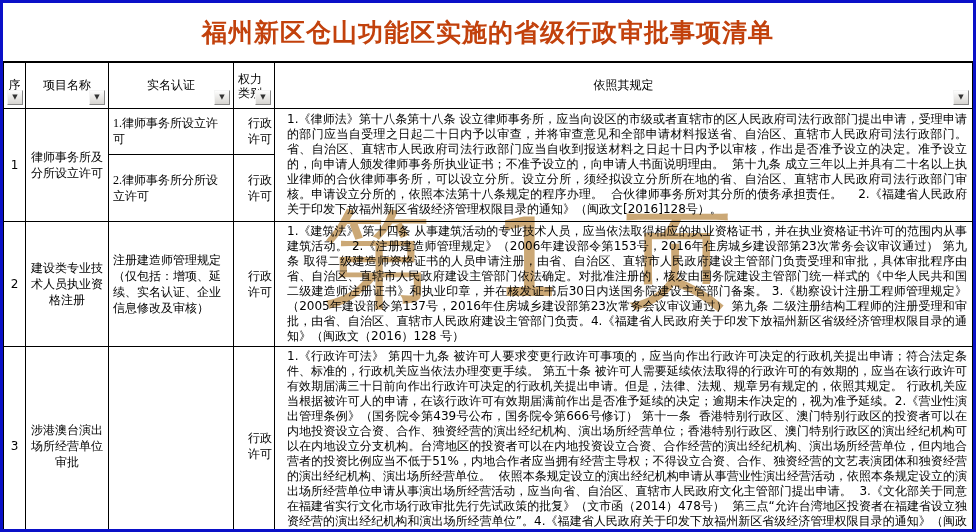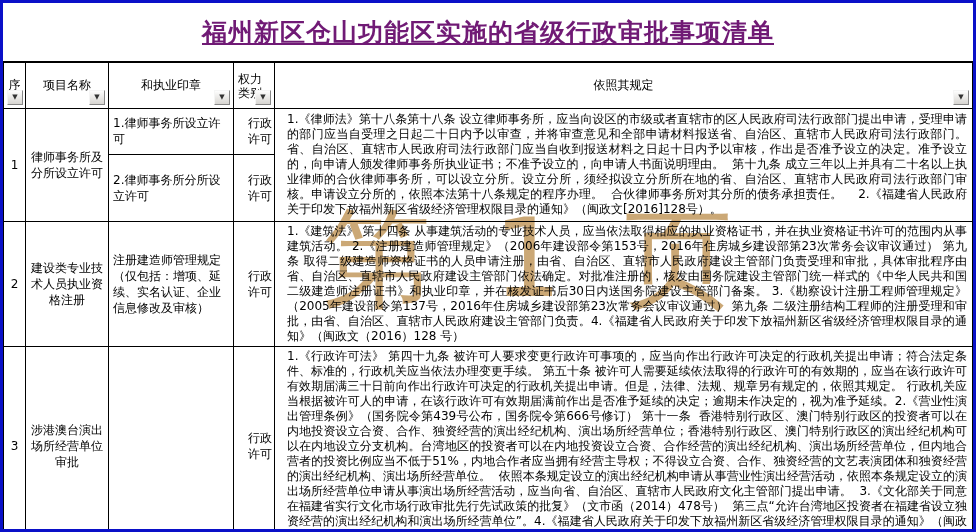--- a/index.html
+++ b/index.html
@@ -28,23 +28,22 @@
     z-index:0;
     font-weight:normal;
     user-select:none;
   }
   .title {
     position:relative; z-index:2;
     height:58px;
     display:flex; align-items:center; justify-content:center;
     font-size:25px;
     font-weight:bold;
-    color:#701a75;
+    color:#c2410c;
     letter-spacing:1px;
-    text-decoration:underline;
   }
   table.grid {
     position:relative; z-index:1;
     width:970px;
     border-collapse:collapse;
     table-layout:fixed;
     font-size:12px;
     color:#000;
   }
   table.grid col.c-seq   { width:22px;  }
@@ -71,21 +70,21 @@
     border-top-color:#f5f5f5;
     border-left-color:#f5f5f5;
     display:flex; align-items:center; justify-content:center;
     font-size:7px; line-height:7px;
     color:#333;
     cursor:pointer;
   }
   .filter-btn.left { left:3px; right:auto; }
   td.seq   { text-align:center; }
   td.proj  { text-align:center; padding:2px 3px; line-height:16px;margin-left:41px; }
-  td.sub   { text-align:left; padding:2px 4px; line-height:16px; white-space:pre-wrap; }
+  td.sub   { text-align:left; padding:2px 4px; line-height:16px; white-space:pre-wrap;font-family:Liberation Serif, serif; }
   td.power { text-align:right; padding:2px 2px; line-height:16px; }
   td.basis {
     text-align:justify;
     vertical-align:middle;
     padding:2px 5px 2px 12px;
     line-height:15px;
     white-space:pre-wrap;
   }
 </style>
 </head>
@@ -110,21 +109,21 @@
         <tr class="header">
       <th class="hcell">
         <span class="hlabel">序</span>
         <span class="filter-btn left">▼</span>
       </th>
       <th class="hcell">
         <span class="hlabel">项目名称</span>
         <span class="filter-btn">▼</span>
       </th>
       <th class="hcell">
-        <span class="hlabel">和执业印章</span>
+        <span class="hlabel">实名认证</span>
         <span class="filter-btn">▼</span>
       </th>
       <th class="hcell h-power">
         <span class="hlabel">权力类别</span>
         <span class="filter-btn">▼</span>
       </th>
       <th class="hcell">
         <span class="hlabel">依照其规定</span>
         <span class="filter-btn">▼</span>
       </th>

